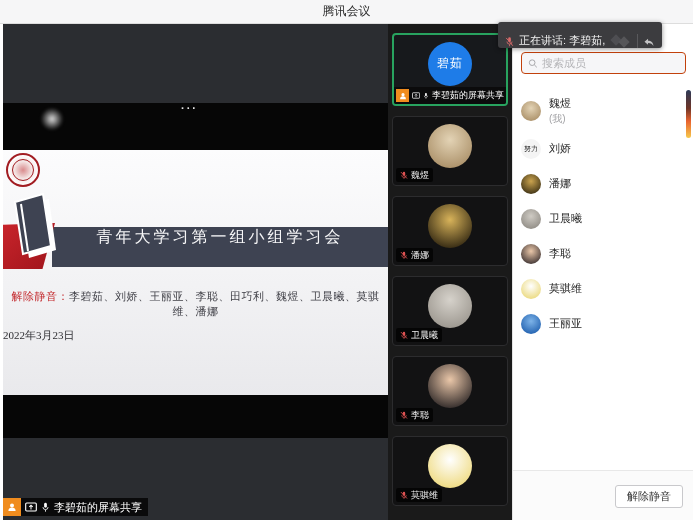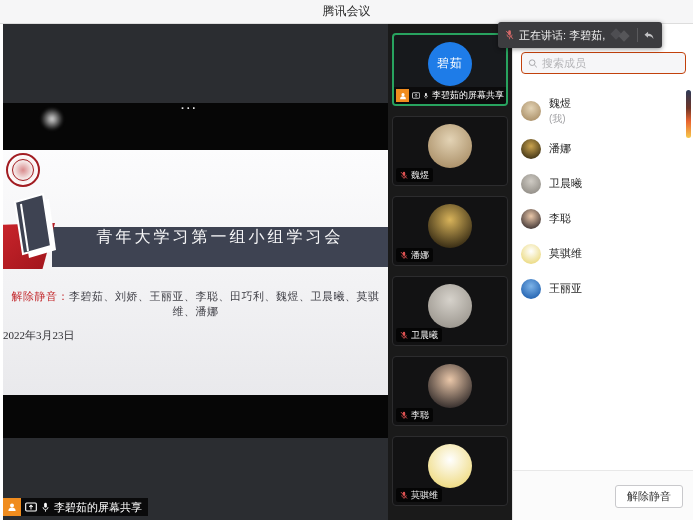--- a/index.html
+++ b/index.html
@@ -145,21 +145,21 @@
   }
   .unmute-btn {
     position:absolute; right:10px; top:14px; padding:3px 11px;
     background:#fff; border:1px solid #c9c9cc; border-radius:3px;
     font-size:11px; color:#333; font-family:inherit; cursor:pointer;
   }
   
   .toast {
     position:absolute; left:498px; top:22px; width:164px; height:26px;
     background:#3c3c3f; border-radius:3px; box-shadow:0 1px 5px rgba(0,0,0,.45);
-    display:flex; align-items:center; gap:5px; padding:0 7px; z-index:20;
+    display:flex; align-items:flex-end; gap:5px; padding:0 7px; z-index:20;
   }
   .toast-label { color:#f0f0f0; font-size:11px; white-space:nowrap; flex:1; }
   .ghosts { position:relative; width:22px; height:14px; flex:0 0 auto; }
   .ghosts i {
     position:absolute; width:8px; height:8px; background:#4e4e52; transform:rotate(45deg);
   }
   .ghosts i:first-child { left:2px; top:2px; }
   .ghosts i:last-child { left:10px; top:4px; background:#565659; }
   .toast-divider { width:1px; height:14px; background:#59595c; flex:0 0 auto; }
   svg { display:block; }
@@ -324,20 +324,27 @@
 
       <div class="member-row">
         <div class="avatar m-av" style="background: radial-gradient(circle at 50% 36%, rgb(227, 211, 181) 0%, rgb(169, 142, 102) 85%);"></div>
         <div class="m-txt">
           <div class="m-name">魏煜</div>
           <div class="m-sub">(我)</div>
         </div>
       </div>
 
 
+      <div class="member-row">
+        <div class="avatar m-av" style="background: rgb(244, 244, 244); color: rgb(26, 26, 26);">努力</div>
+        <div class="m-txt">
+          <div class="m-name">刘娇</div>
+
+        </div>
+      </div>
 
       <div class="member-row">
         <div class="avatar m-av" style="background: radial-gradient(circle at 50% 36%, rgb(202, 163, 78) 0%, rgb(58, 47, 20) 85%);"></div>
         <div class="m-txt">
           <div class="m-name">潘娜</div>
 
         </div>
       </div>
 
 

